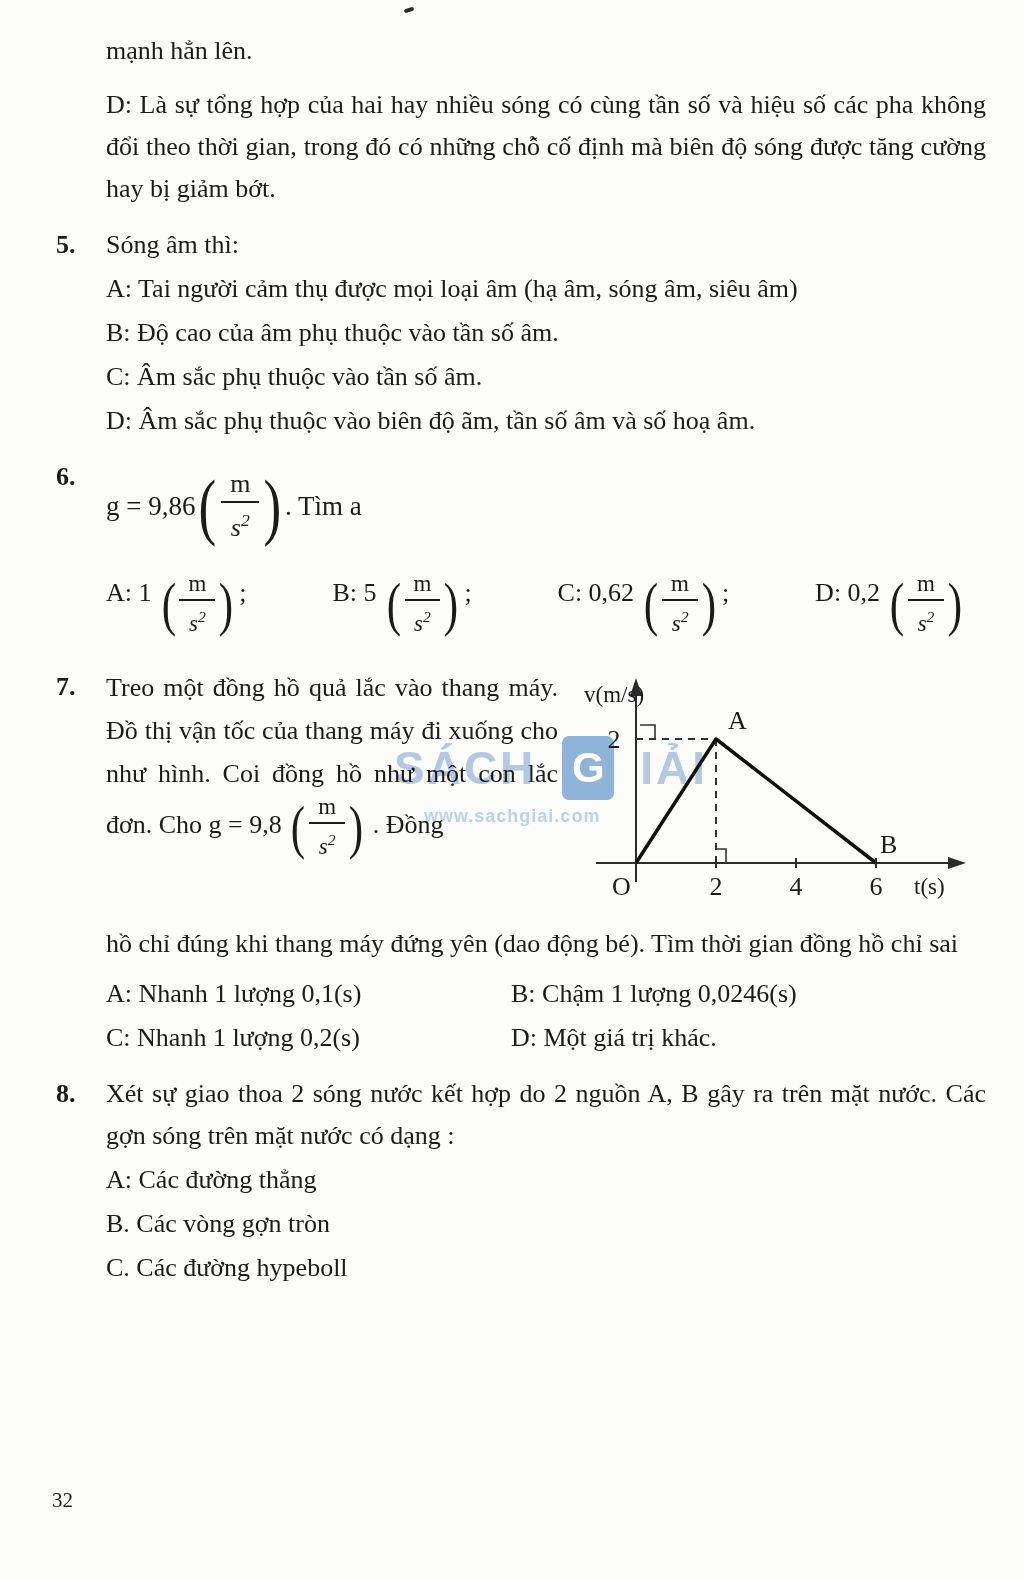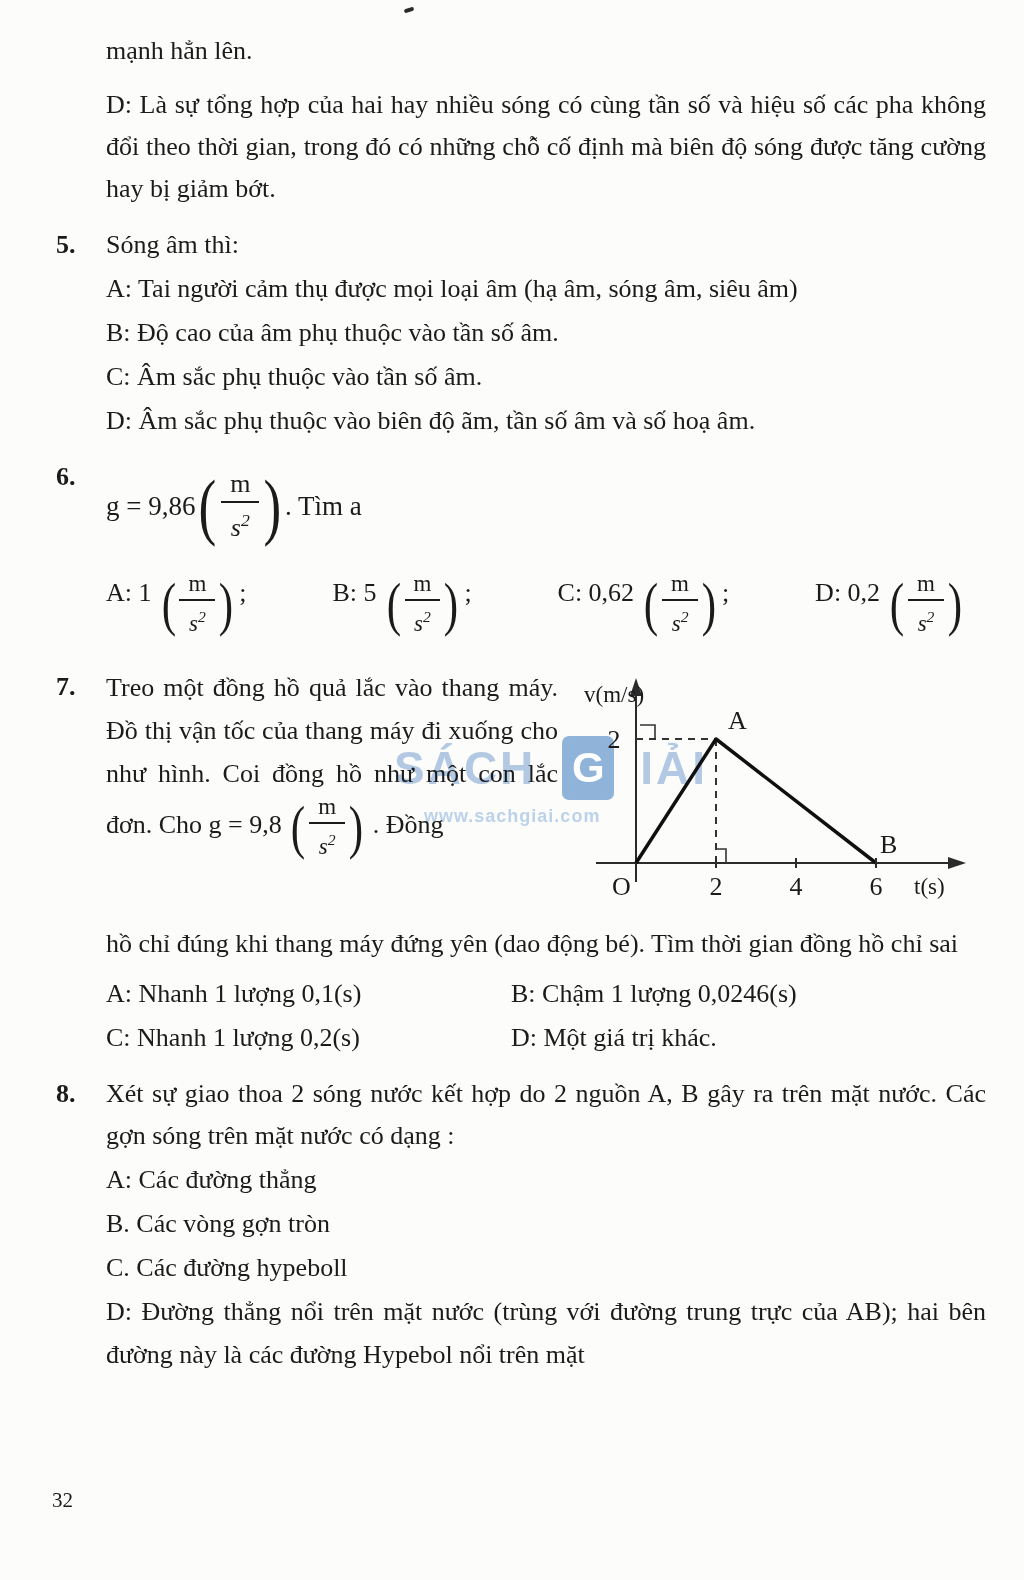--- a/index.html
+++ b/index.html
@@ -212,20 +212,19 @@
       </div>
     </div>
 
     <div class="q">
       <div class="qno">8.</div>
       <div class="qbody">
         <p class="just">Xét sự giao thoa 2 sóng nước kết hợp do 2 nguồn A, B gây ra trên mặt nước. Các gợn sóng trên mặt nước có dạng :</p>
         <p class="opt">A: Các đường thẳng</p>
         <p class="opt">B. Các vòng gợn tròn</p>
         <p class="opt">C. Các đường hypeboll</p>
-        <p class="opt just">D: Đường thẳng nổi trên mặt nước (trùng với đường trung trực của AB); hai bên đường này là các đường Hypebol nổi trên mặt</p>
       </div>
     </div>
 
   </div>
 
   <div class="pageno">32</div>
 </div>
 
 </body></html>

